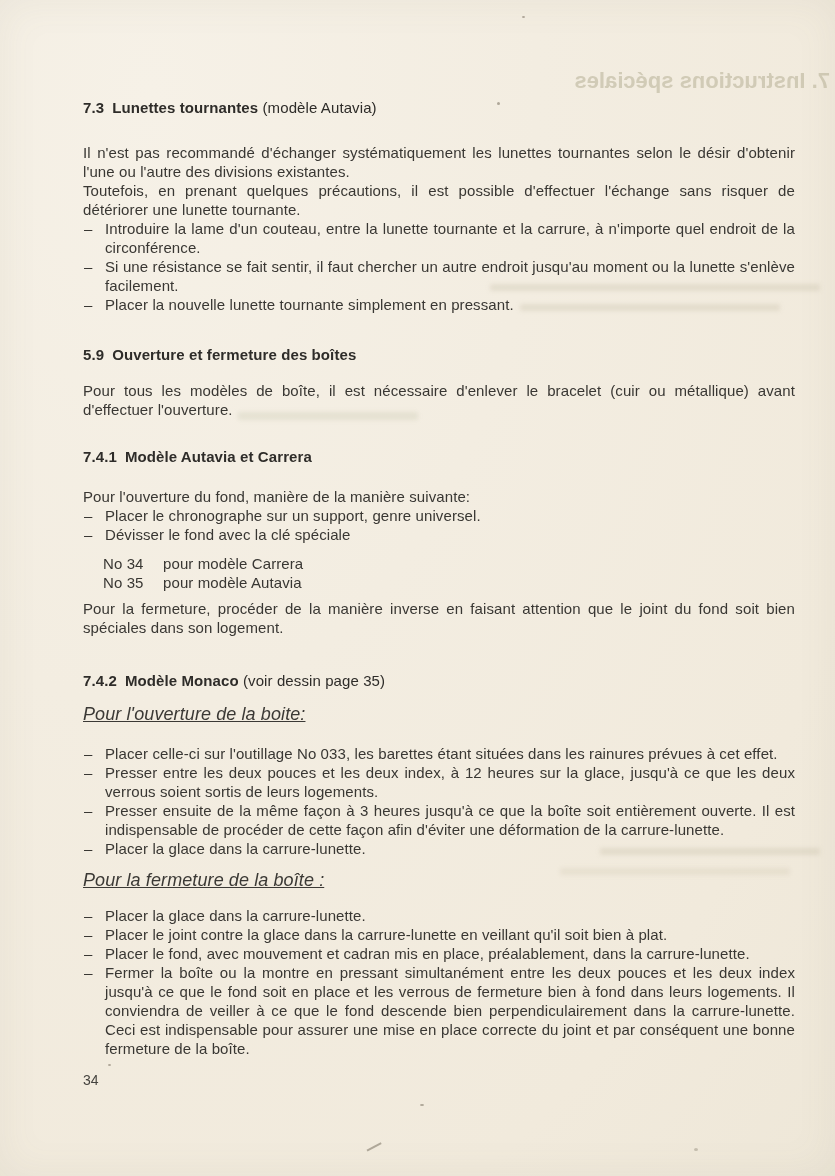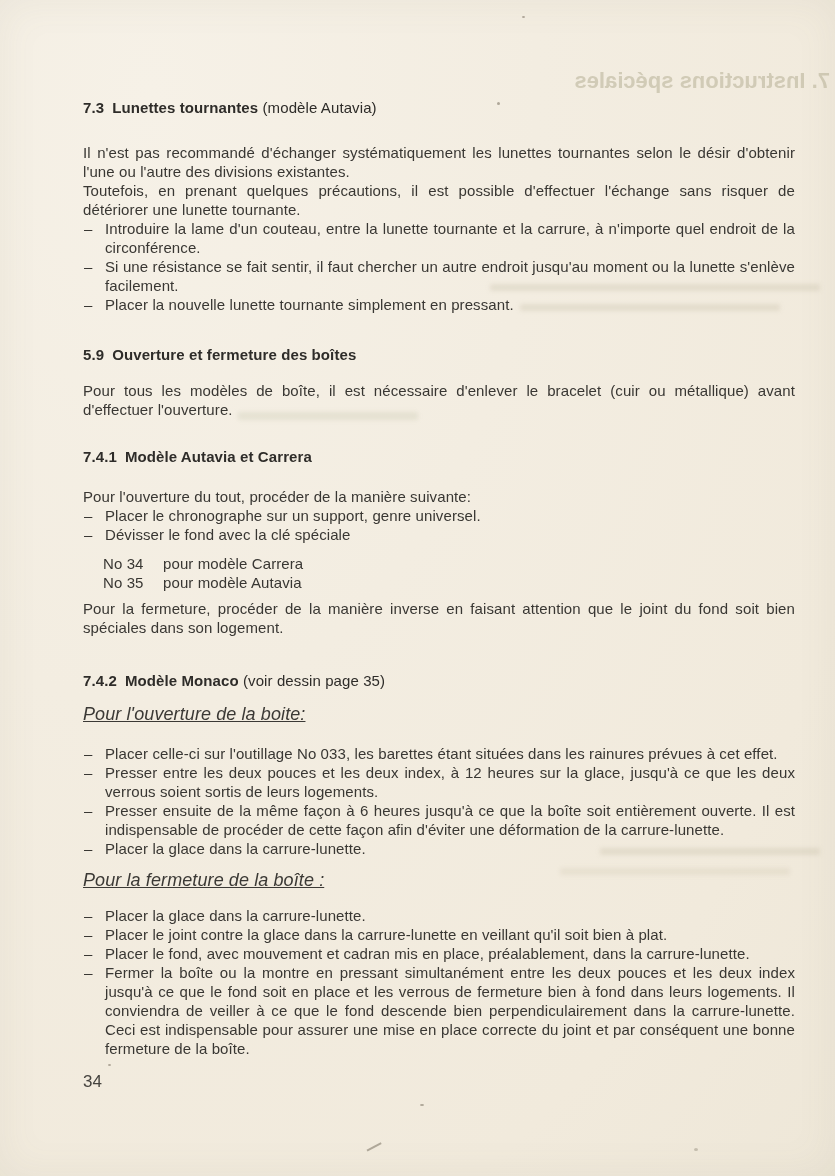--- a/index.html
+++ b/index.html
@@ -64,21 +64,21 @@
   .mt-ferm{margin-top:7px;}
   .mt-h742{margin-top:34px;}
   .mt-itopen{margin-top:15px;}
   .mt-openb{margin-top:20px;}
   .mt-itclose{margin-top:13px;}
   .mt-closeb{margin-top:16px;}
 
   .page-number{
     position:absolute;
     left:83px;top:1072px;
-    font-size:17px;
+    font-size:14px;
     color:#45433f;
   }
   
   .ghost-heading{
     position:absolute;
     left:448px;top:68px;
     width:382px;
     font-size:22px;
     font-weight:bold;
     white-space:nowrap;
@@ -142,21 +142,21 @@
       </div>
     </div>
 
     <p class="heading mt-h74"><span class="num">5.9</span><span class="ttl">Ouverture et fermeture des boîtes</span></p>
 
     <p class="para mt-pA">Pour tous les modèles de boîte, il est nécessaire d'enlever le bracelet (cuir ou métallique) avant d'effectuer l'ouverture.</p>
 
     <p class="heading mt-h741"><span class="num">7.4.1</span><span class="ttl">Modèle Autavia et Carrera</span></p>
 
     <div class="mt-intro">
-      <p class="para">Pour l'ouverture du tout, procéder de la manière suivante:</p>
+      <p class="para">Pour l'ouverture du fond, manière de la manière suivante:</p>
       <div class="bullets">
         <div class="bullet"><span class="dash">–</span><span>Placer le chronographe sur un support, genre universel.</span></div>
         <div class="bullet"><span class="dash">–</span><span>Dévisser le fond avec la clé spéciale</span></div>
       </div>
     </div>
 
     <div class="keys mt-keys">
       <div class="keyrow">
           <span class="no">No 34</span>
           <span>pour modèle Carrera</span>
@@ -169,21 +169,21 @@
 
     <p class="para mt-ferm">Pour la fermeture, procéder de la manière inverse en faisant attention que le joint du fond soit bien spéciales dans son logement.</p>
 
     <p class="heading mt-h742"><span class="num">7.4.2</span><span class="ttl">Modèle Monaco</span> <span class="sfx">(voir dessin page 35)</span></p>
 
     <p class="italic-heading mt-itopen">Pour l'ouverture de la boite:</p>
 
     <div class="bullets mt-openb">
       <div class="bullet"><span class="dash">–</span><span>Placer celle-ci sur l'outillage No 033, les barettes étant situées dans les rainures prévues à cet effet.</span></div>
       <div class="bullet"><span class="dash">–</span><span>Presser entre les deux pouces et les deux index, à 12 heures sur la glace, jusqu'à ce que les deux verrous soient sortis de leurs logements.</span></div>
-      <div class="bullet"><span class="dash">–</span><span>Presser ensuite de la même façon à 6 heures jusqu'à ce que la boîte soit entièrement ouverte. Il est indispensable de procéder de cette façon afin d'éviter une déformation de la carrure-lunette.</span></div>
+      <div class="bullet"><span class="dash">–</span><span>Presser ensuite de la même façon à 3 heures jusqu'à ce que la boîte soit entièrement ouverte. Il est indispensable de procéder de cette façon afin d'éviter une déformation de la carrure-lunette.</span></div>
       <div class="bullet"><span class="dash">–</span><span>Placer la glace dans la carrure-lunette.</span></div>
     </div>
 
     <p class="italic-heading mt-itclose">Pour la fermeture de la boîte :</p>
 
     <div class="bullets mt-closeb">
       <div class="bullet"><span class="dash">–</span><span>Placer la glace dans la carrure-lunette.</span></div>
       <div class="bullet"><span class="dash">–</span><span>Placer le joint contre la glace dans la carrure-lunette en veillant qu'il soit bien à plat.</span></div>
       <div class="bullet"><span class="dash">–</span><span>Placer le fond, avec mouvement et cadran mis en place, préalablement, dans la carrure-lunette.</span></div>
       <div class="bullet"><span class="dash">–</span></div>

